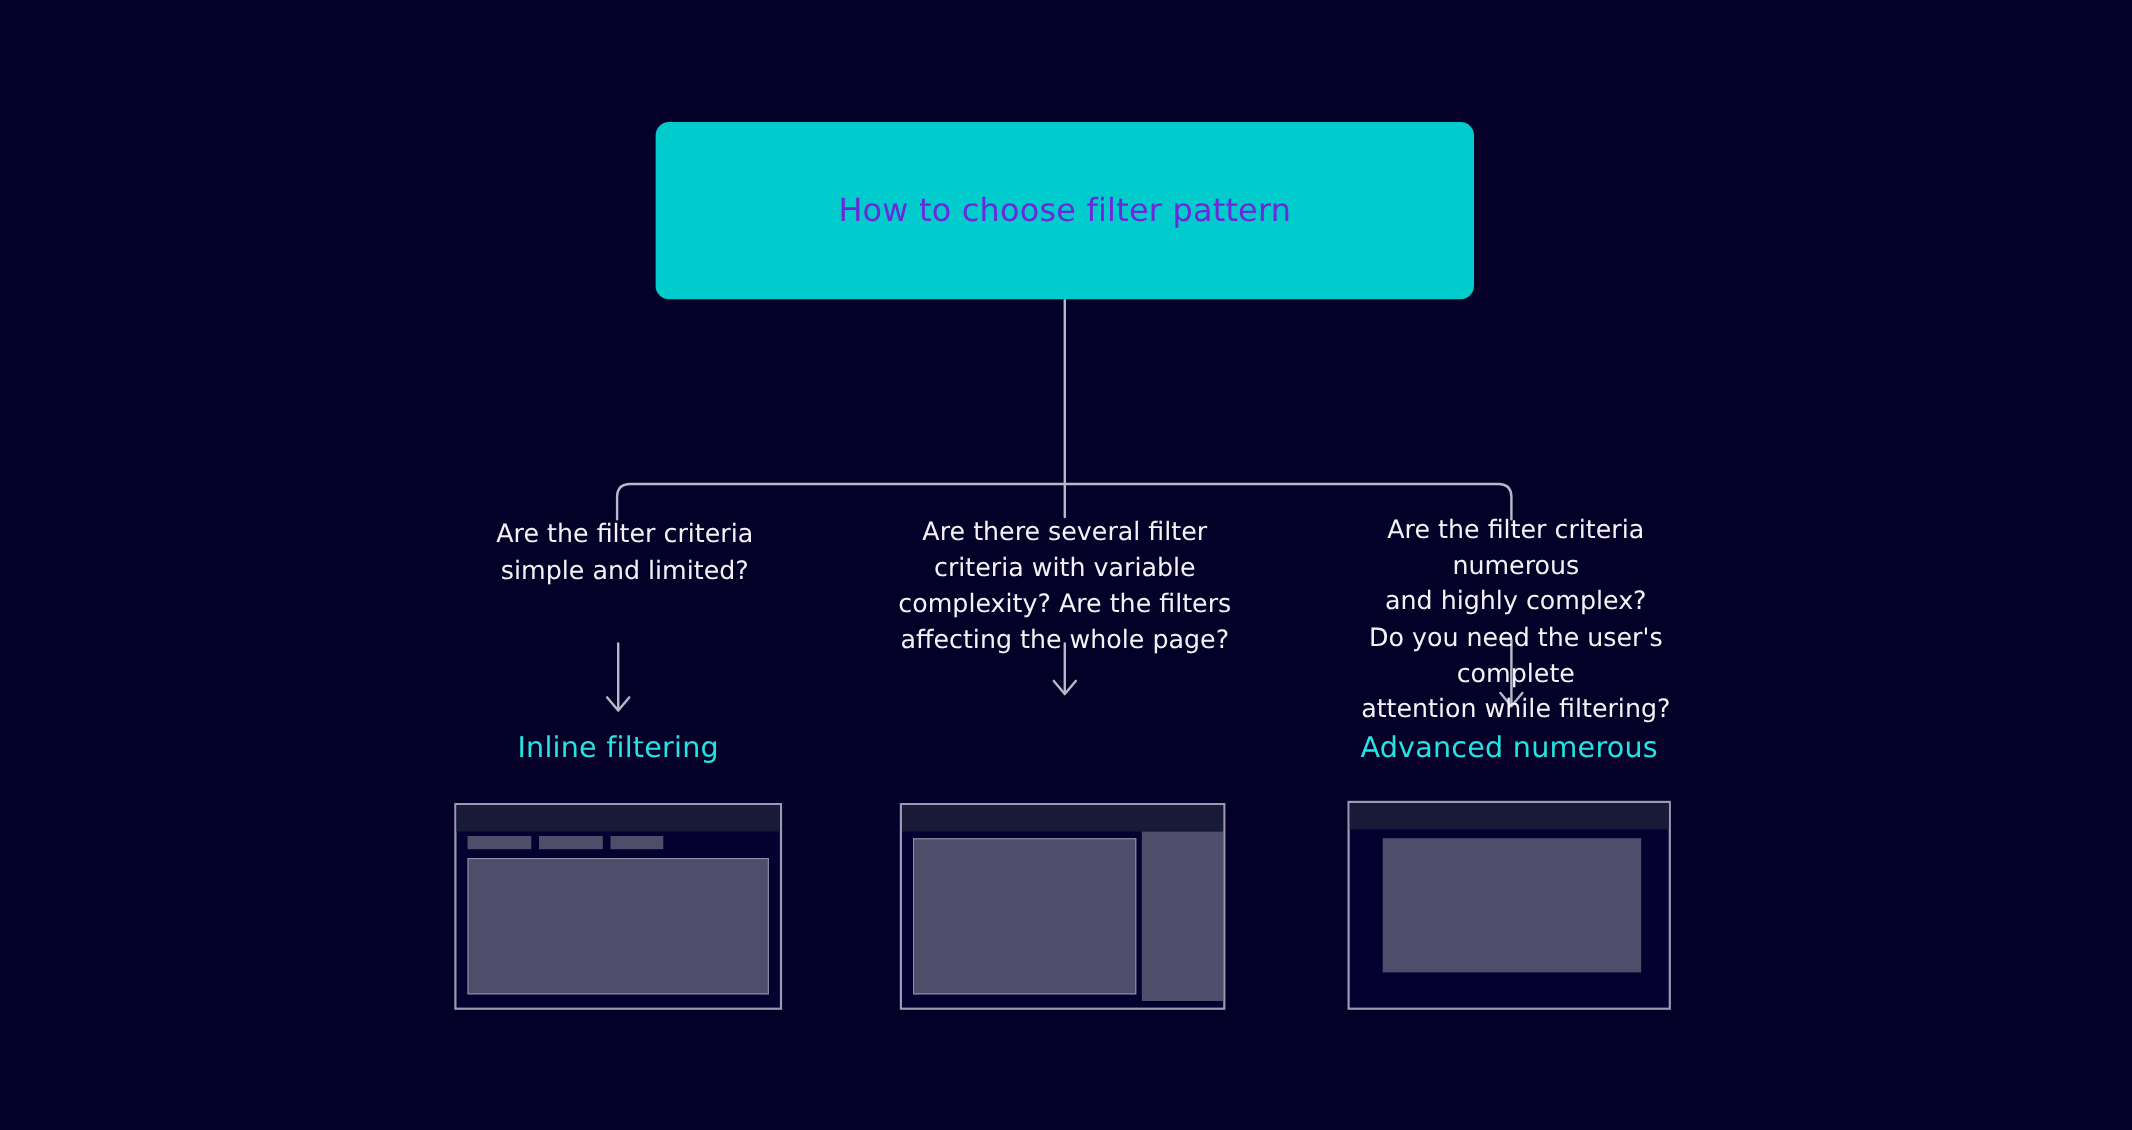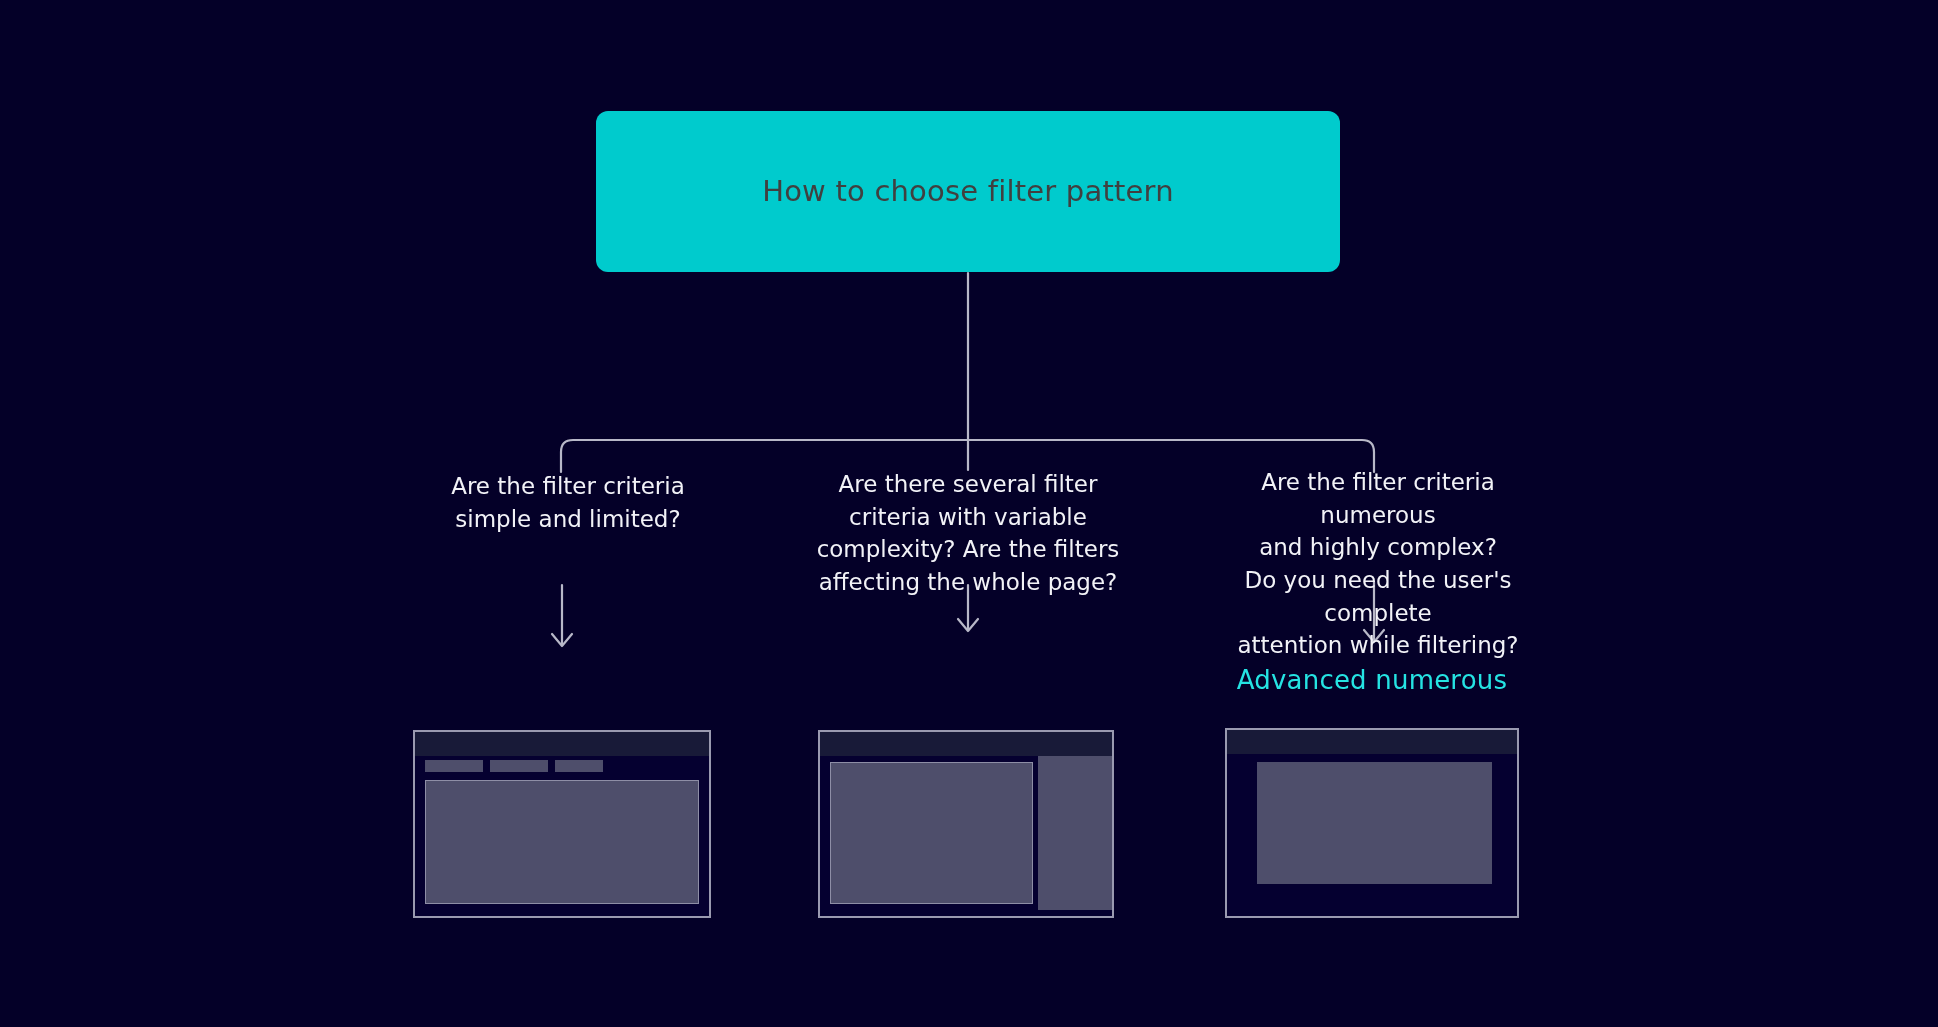--- a/index.html
+++ b/index.html
@@ -42,21 +42,21 @@
     height: 161px;
     background: #00cbcd;
     border-radius: 12px;
     display: flex;
     align-items: center;
     justify-content: center;
   }
   .root-box-label {
     font-size: 29px;
     font-weight: 400;
-    color: #404040;
+    color: #6d28d9;
     letter-spacing: 0.2px;
     text-align: center;
     line-height: 1.2;
   }
 
   
   .branch {
     position: absolute;
     top: 470px;
     width: 340px;
@@ -224,20 +224,21 @@
 affecting the whole page?</div>
   </div>
 
   <div class="branch branch-3">
     <div class="branch-q">Are the filter criteria numerous
 and highly complex?
 Do you need the user's complete
 attention while filtering?</div>
   </div>
 
+  <div class="outcome outcome-1">Inline filtering</div>
   <div class="outcome outcome-3">Advanced numerous</div>
 
   <div class="mockup" id="mockup-inline">
     <div class="mockup-inner">
       <div class="mk-header"></div>
       <div class="mk-chip" style="left:10px;  width:58px;"></div>
       <div class="mk-chip" style="left:75px;  width:58px;"></div>
       <div class="mk-chip" style="left:140px; width:48px;"></div>
       <div class="mk-body"></div>
     </div>

